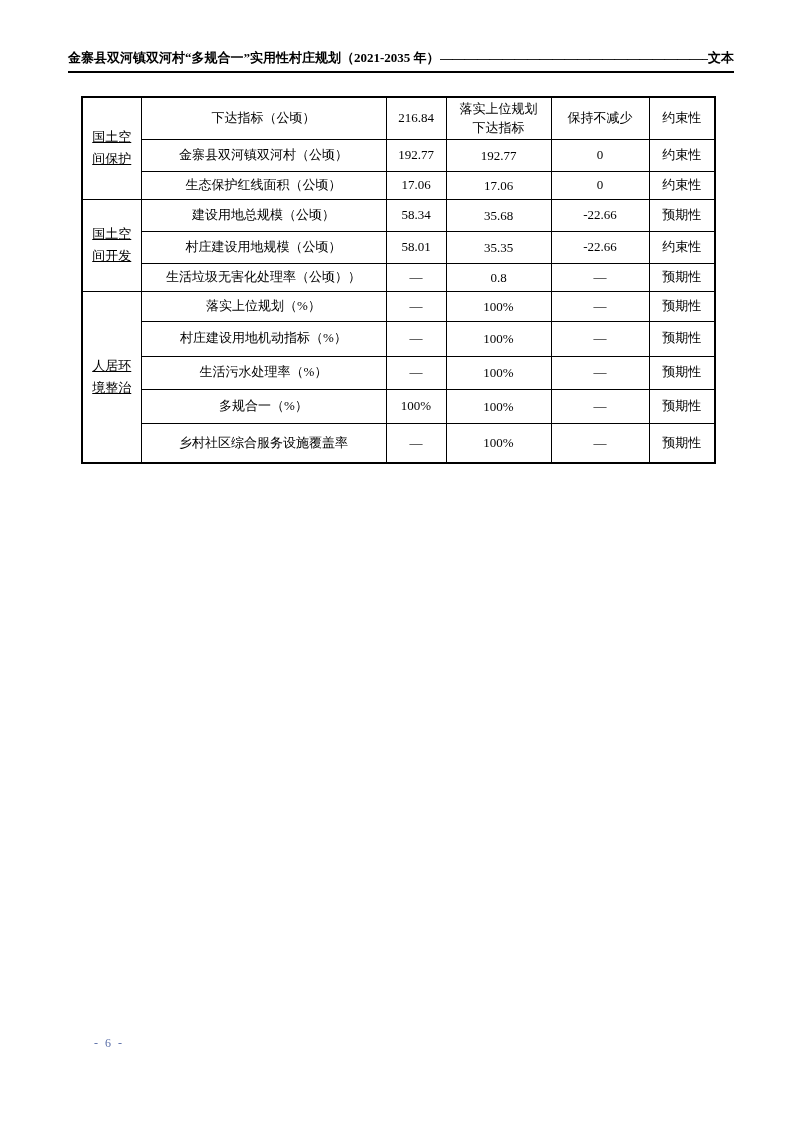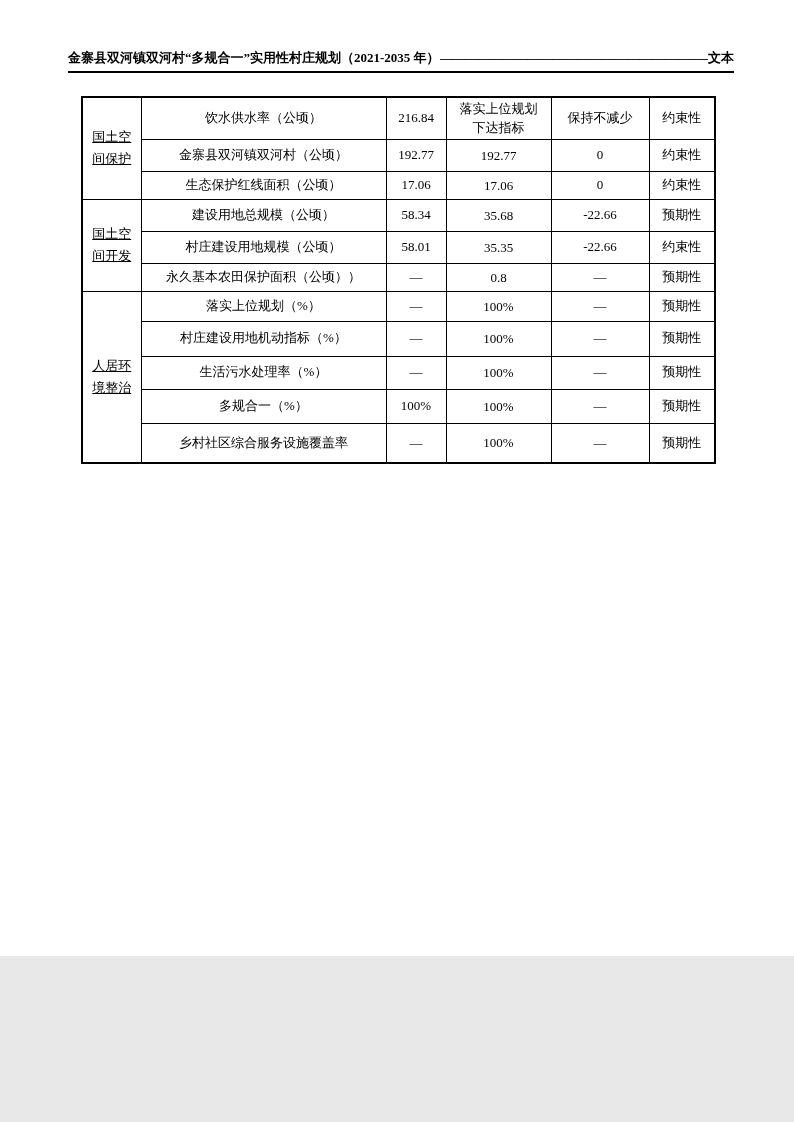--- a/index.html
+++ b/index.html
@@ -1,20 +1,20 @@
 <!DOCTYPE html>
 <html><head>
 <meta charset="utf-8">
 <style>
   * { margin: 0; padding: 0; box-sizing: border-box; }
   html, body { background: #e8e8e8; }
   .page {
     position: relative;
     width: 794px;
-    height: 956px;
+    height: 1122px;
     margin: 0 auto;
     background: #ffffff;
     font-family: "Liberation Serif", "DejaVu Serif", serif;
     color: #000;
     overflow: hidden;
   }
   
   .doc-header {
     position: absolute;
     left: 68px;
@@ -87,21 +87,21 @@
         <col style="width:245px">
         <col style="width:60px">
       <col style="width:105px">
         <col style="width:98px">
         <col style="width:66px">
     </colgroup>
     <tbody>
       <tr style="height:42px">
         <td class="group-cell" rowspan="3">国土空
 间保护</td>
-        <td class="indicator-cell">饮水供水率（公顷）</td>
+        <td class="indicator-cell">下达指标（公顷）</td>
         <td>216.84</td>
         <td class="target-cell">落实上位规划
 下达指标</td>
         <td>保持不减少</td>
         <td>约束性</td>
       </tr>
       <tr style="height:32px">
         <td class="indicator-cell">金寨县双河镇双河村（公顷）</td>
         <td>192.77</td>
         <td class="target-cell">192.77</td>
@@ -125,21 +125,21 @@
         <td>预期性</td>
       </tr>
       <tr style="height:32px">
         <td class="indicator-cell">村庄建设用地规模（公顷）</td>
         <td>58.01</td>
         <td class="target-cell">35.35</td>
         <td>-22.66</td>
         <td>约束性</td>
       </tr>
       <tr style="height:28px">
-        <td class="indicator-cell">永久基本农田保护面积（公顷））</td>
+        <td class="indicator-cell">生活垃圾无害化处理率（公顷））</td>
         <td>—</td>
         <td class="target-cell">0.8</td>
         <td>—</td>
         <td>预期性</td>
       </tr>
       <tr style="height:30px">
         <td class="group-cell" rowspan="5">人居环
 境整治</td>
         <td class="indicator-cell">落实上位规划（%）</td>
         <td>—</td>

